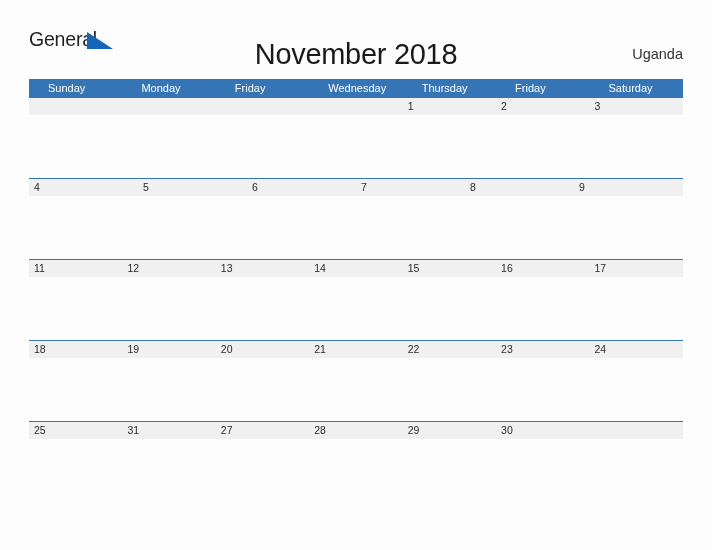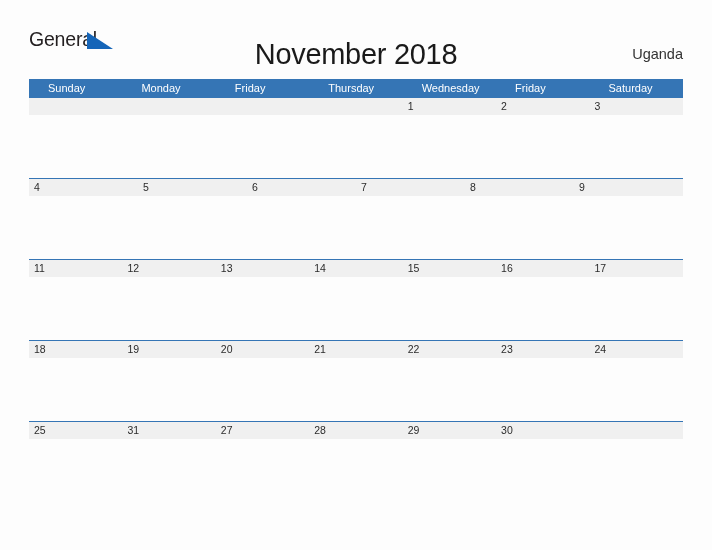--- a/index.html
+++ b/index.html
@@ -172,22 +172,22 @@
 
     <div class="cal-region">Uganda</div>
   </div>
 
   <div class="calendar">
 
     <div class="weekday-header">
       <div class="weekday-cell">Sunday</div>
       <div class="weekday-cell">Monday</div>
       <div class="weekday-cell">Friday</div>
+      <div class="weekday-cell">Wednesday</div>
       <div class="weekday-cell">Thursday</div>
-      <div class="weekday-cell">Wednesday</div>
       <div class="weekday-cell">Friday</div>
       <div class="weekday-cell">Saturday</div>
     </div>
 
     <div class="week-row">
       <div class="week-dates">
         <div class="date-cell"></div>
         <div class="date-cell"></div>
         <div class="date-cell"></div>
         <div class="date-cell"></div>

